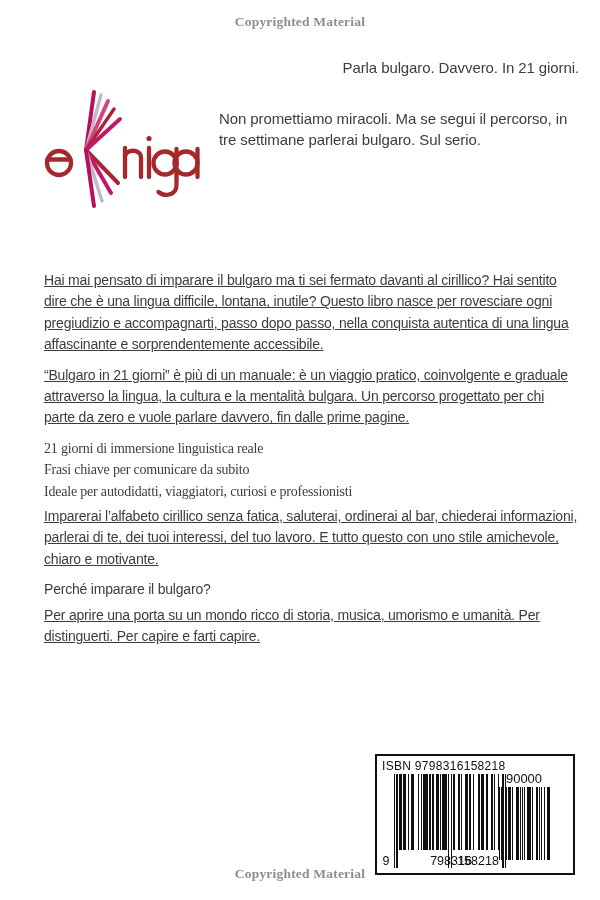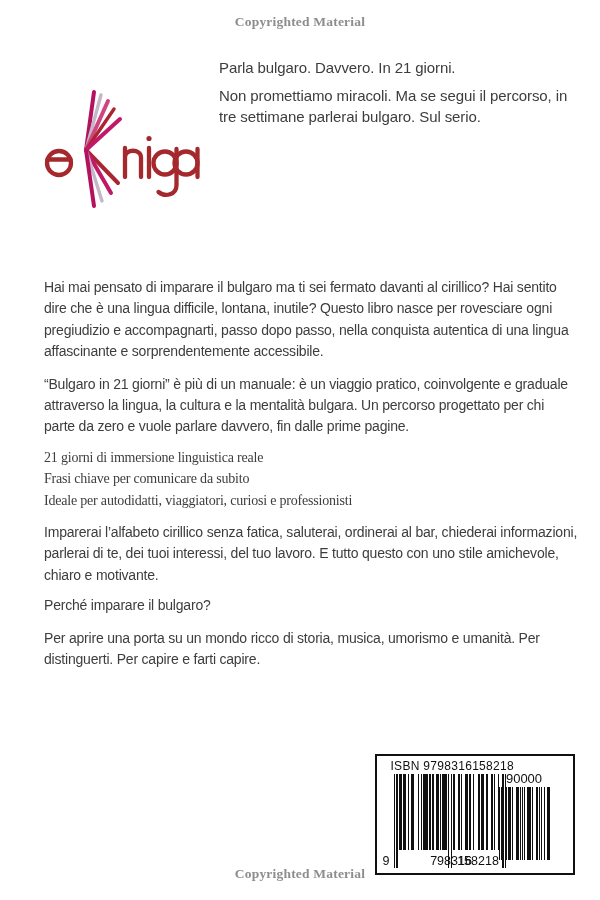--- a/index.html
+++ b/index.html
@@ -17,41 +17,41 @@
   
   .logo-wrap{ position:absolute; left:44px; top:86px; width:160px; height:127px; }
   .logo-wrap svg{ display:block; }
 
   
   .header-block{
     position:absolute; left:219px; top:57px; width:360px;
     font-size:15px; line-height:21px; letter-spacing:-0.1px; color:#3d3d3d;
   }
   .header-block p{ margin:0 0 15px; }
-  .header-block .tagline{ margin-bottom:7px; }
+  .header-block .tagline{ margin-bottom:30px;text-align:right; }
   .header-block .website, .header-block .edition{ margin:0; }
 
   
   .body-block{
     position:absolute; left:44px; top:266px; width:534px;
     font-size:14px; line-height:21.4px; letter-spacing:-0.2px; color:#3d3d3d;
   }
-  .body-block p{ margin:11px 0 9px; }
+  .body-block p{ margin:4px 0 9px;text-decoration:underline; }
   .features{ margin:0;font-family:Liberation Serif, serif; }
   .features div{ white-space:nowrap; }
   .outcomes{ margin-top:0; }
   .why-heading{ }
 
   
   .barcode-box{
     position:absolute; left:375px; top:754px; width:200px; height:121px;
     background:#ffffff; border:2px solid #101010; box-sizing:border-box;
   }
   .isbn-label{
-    position:absolute; top:3px; left:5px; width:132px; text-align:right;
+    position:absolute; top:3px; left:5px; width:132px; text-align:left;
     font-size:12px; letter-spacing:0.3px; color:#101010;
   }
   .main-barcode{ position:absolute; left:17px; top:18px; width:112px; height:94px; }
   .main-barcode svg, .addon svg{ display:block; shape-rendering:crispEdges; }
   .main-barcode svg rect, .addon svg rect{ fill:#101010; }
   .bc-digit{
     position:absolute; font-size:12.5px; color:#101010; text-align:center; line-height:14px;
   }
   .digit-left{ left:2px; top:98px; width:14px; }
   .digit-g1{ left:21px; top:98px; width:48px;padding-left:29px; }

